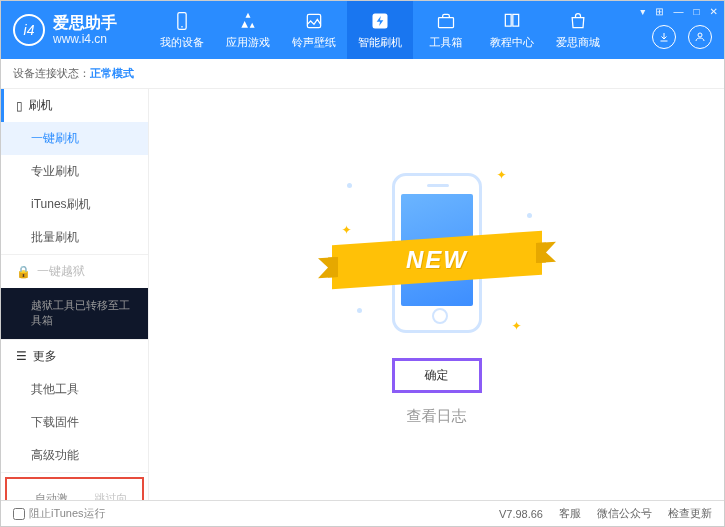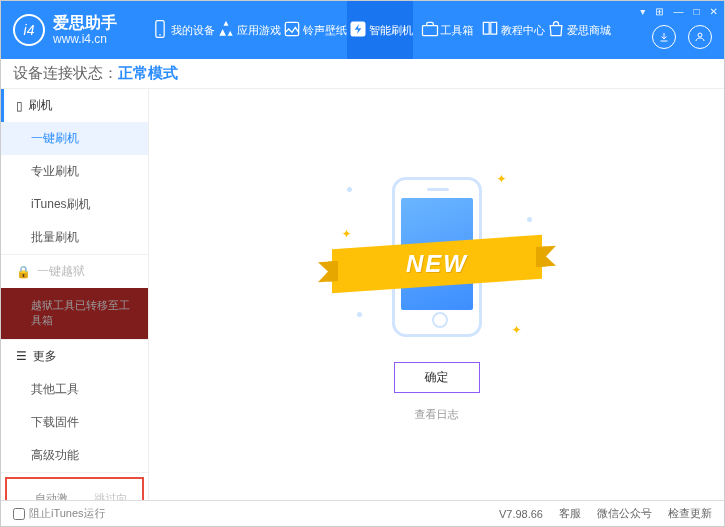--- a/index.html
+++ b/index.html
@@ -6,42 +6,42 @@
 body { width: 725px; height: 527px; background: #fff; border: 1px solid #ccc; display: flex; flex-direction: column; overflow: hidden; }
 
 .header { background: #2a8cff; height: 58px; display: flex; align-items: center; position: relative; }
 .logo-area { display: flex; align-items: center; padding-left: 12px; width: 148px; }
 .logo-circle { width: 32px; height: 32px; border: 2px solid #fff; border-radius: 50%; color: #fff; display: flex; align-items: center; justify-content: center; font-size: 14px; font-weight: normal; font-style: italic; }
 .logo-text { color: #fff; margin-left: 8px; }
 .logo-title { font-size: 16px; font-weight: bold; line-height: 1.1; }
 .logo-sub { font-size: 12px; opacity: 0.9; }
 
 .nav { display: flex; height: 100%; }
-.nav-item { width: 66px; height: 100%; display: flex; flex-direction: row; align-items: center; justify-content: center; color: #fff; font-size: 11px; cursor: pointer; position: relative; }
+.nav-item { width: 66px; height: 100%; display: flex; flex-direction: column; align-items: center; justify-content: center; color: #fff; font-size: 11px; cursor: pointer; position: relative; }
 .nav-item.active { background: #1976f0; }
 .nav-icon { width: 22px; height: 22px; margin-bottom: 3px; display: flex; align-items: center; justify-content: center; }
 .nav-icon svg { width: 20px; height: 20px; fill: #fff; }
 
 .win-controls { position: absolute; right: 6px; top: 5px; display: flex; gap: 10px; color: #fff; font-size: 10px; align-items: center; }
 .win-btn { cursor: pointer; opacity: 0.9; }
 .header-right { position: absolute; right: 12px; bottom: 10px; display: flex; gap: 12px; }
 .circle-btn { width: 24px; height: 24px; border: 1.5px solid #fff; border-radius: 50%; display: flex; align-items: center; justify-content: center; cursor: pointer; }
 .circle-btn svg { width: 12px; height: 12px; fill: none; stroke: #fff; stroke-width: 2; }
 
-.status-bar { height: 30px; display: flex; align-items: center; padding: 0 12px; font-size: 15px; color: #666; border-bottom: 1px solid #eee; }
+.status-bar { height: 30px; display: flex; align-items: center; padding: 0 12px; font-size: 11px; color: #666; border-bottom: 1px solid #eee; }
 .status-mode { color: #2a8cff; font-weight: bold; }
 
 .body-area { flex: 1; display: flex; overflow: hidden; }
 .sidebar { width: 148px; border-right: 1px solid #eee; display: flex; flex-direction: column; font-size: 12px; color: #555; }
 .side-section { border-bottom: 1px solid #f0f0f0; }
 .side-header { padding: 8px 12px; display: flex; align-items: center; gap: 6px; color: #333; border-left: 3px solid #2a8cff; }
 .side-header.locked { color: #bbb; border-left-color: transparent; }
 .side-item { padding: 8px 12px 8px 30px; cursor: pointer; }
 .side-item.active { background: #eaf3ff; color: #2a8cff; border-left: 3px solid #2a8cff; margin-left: -3px; }
-.side-note { background: #7f1d1d; padding: 10px 12px 10px 30px; color: #999; font-size: 11px; line-height: 1.4; }
+.side-note { background: #0f172a; padding: 10px 12px 10px 30px; color: #999; font-size: 11px; line-height: 1.4; }
 
 .checkbox-row { padding: 12px; border: 2px solid #e74c3c; margin: 4px; display: flex; gap: 8px; font-size: 11px; }
 .chk { display: flex; align-items: center; gap: 4px; color: #888; }
 .chk input { width: 12px; height: 12px; }
 .chk.dim { opacity: 0.5; }
 
 .main { flex: 1; display: flex; flex-direction: column; align-items: center; justify-content: center; position: relative; }
 .illustration { position: relative; width: 200px; height: 180px; margin-bottom: 15px; }
 .phone { position: absolute; left: 55px; top: 10px; width: 90px; height: 160px; background: #fff; border: 3px solid #d0e4ff; border-radius: 14px; }
 .phone::before { content: ""; position: absolute; top: 8px; left: 32px; width: 22px; height: 3px; background: #d0e4ff; border-radius: 2px; }
@@ -49,22 +49,22 @@
 .phone-screen { position: absolute; top: 18px; left: 6px; right: 6px; bottom: 24px; background: linear-gradient(160deg, #6bb5ff, #3d8eff); border-radius: 2px; }
 .ribbon { position: absolute; top: 75px; left: -5px; right: -5px; height: 44px; background: #ffc107; transform: skewY(-4deg); display: flex; align-items: center; justify-content: center; }
 .ribbon::before, .ribbon::after { content: ""; position: absolute; width: 0; height: 0; border: 10px solid #e6a800; }
 .ribbon::before { left: -14px; border-left-color: transparent; }
 .ribbon::after { right: -14px; border-right-color: transparent; }
 .ribbon-text { color: #fff; font-weight: 900; font-size: 24px; font-style: italic; letter-spacing: 2px; transform: skewY(4deg); text-shadow: 1px 1px 0 #e6a800; }
 .star { position: absolute; color: #ffc107; font-size: 12px; }
 .dot { position: absolute; width: 5px; height: 5px; background: #cde4ff; border-radius: 50%; }
 
 .success-msg { font-size: 15px; color: #333; letter-spacing: 2px; margin-bottom: 18px; }
-.ok-btn { padding: 6px 30px; border: 1px solid #8b5cf6; background: #fff; font-size: 12px; cursor: pointer; color: #333; }
-.log-link { margin-top: 14px; font-size: 11px; color: #999; cursor: pointer; }
+.ok-btn { padding: 6px 30px; border: 3px solid #8b5cf6; background: #fff; font-size: 12px; cursor: pointer; color: #333; }
+.log-link { margin-top: 14px; font-size: 15px; color: #999; cursor: pointer; }
 
 .footer { height: 26px; border-top: 1px solid #ddd; display: flex; align-items: center; padding: 0 12px; font-size: 11px; color: #666; justify-content: space-between; }
 .footer-left { display: flex; align-items: center; gap: 5px; }
 .footer-right { display: flex; align-items: center; gap: 16px; }
 .footer-link { cursor: pointer; }
 </style>
 </head>
 <body>
 
 <div class="header">

